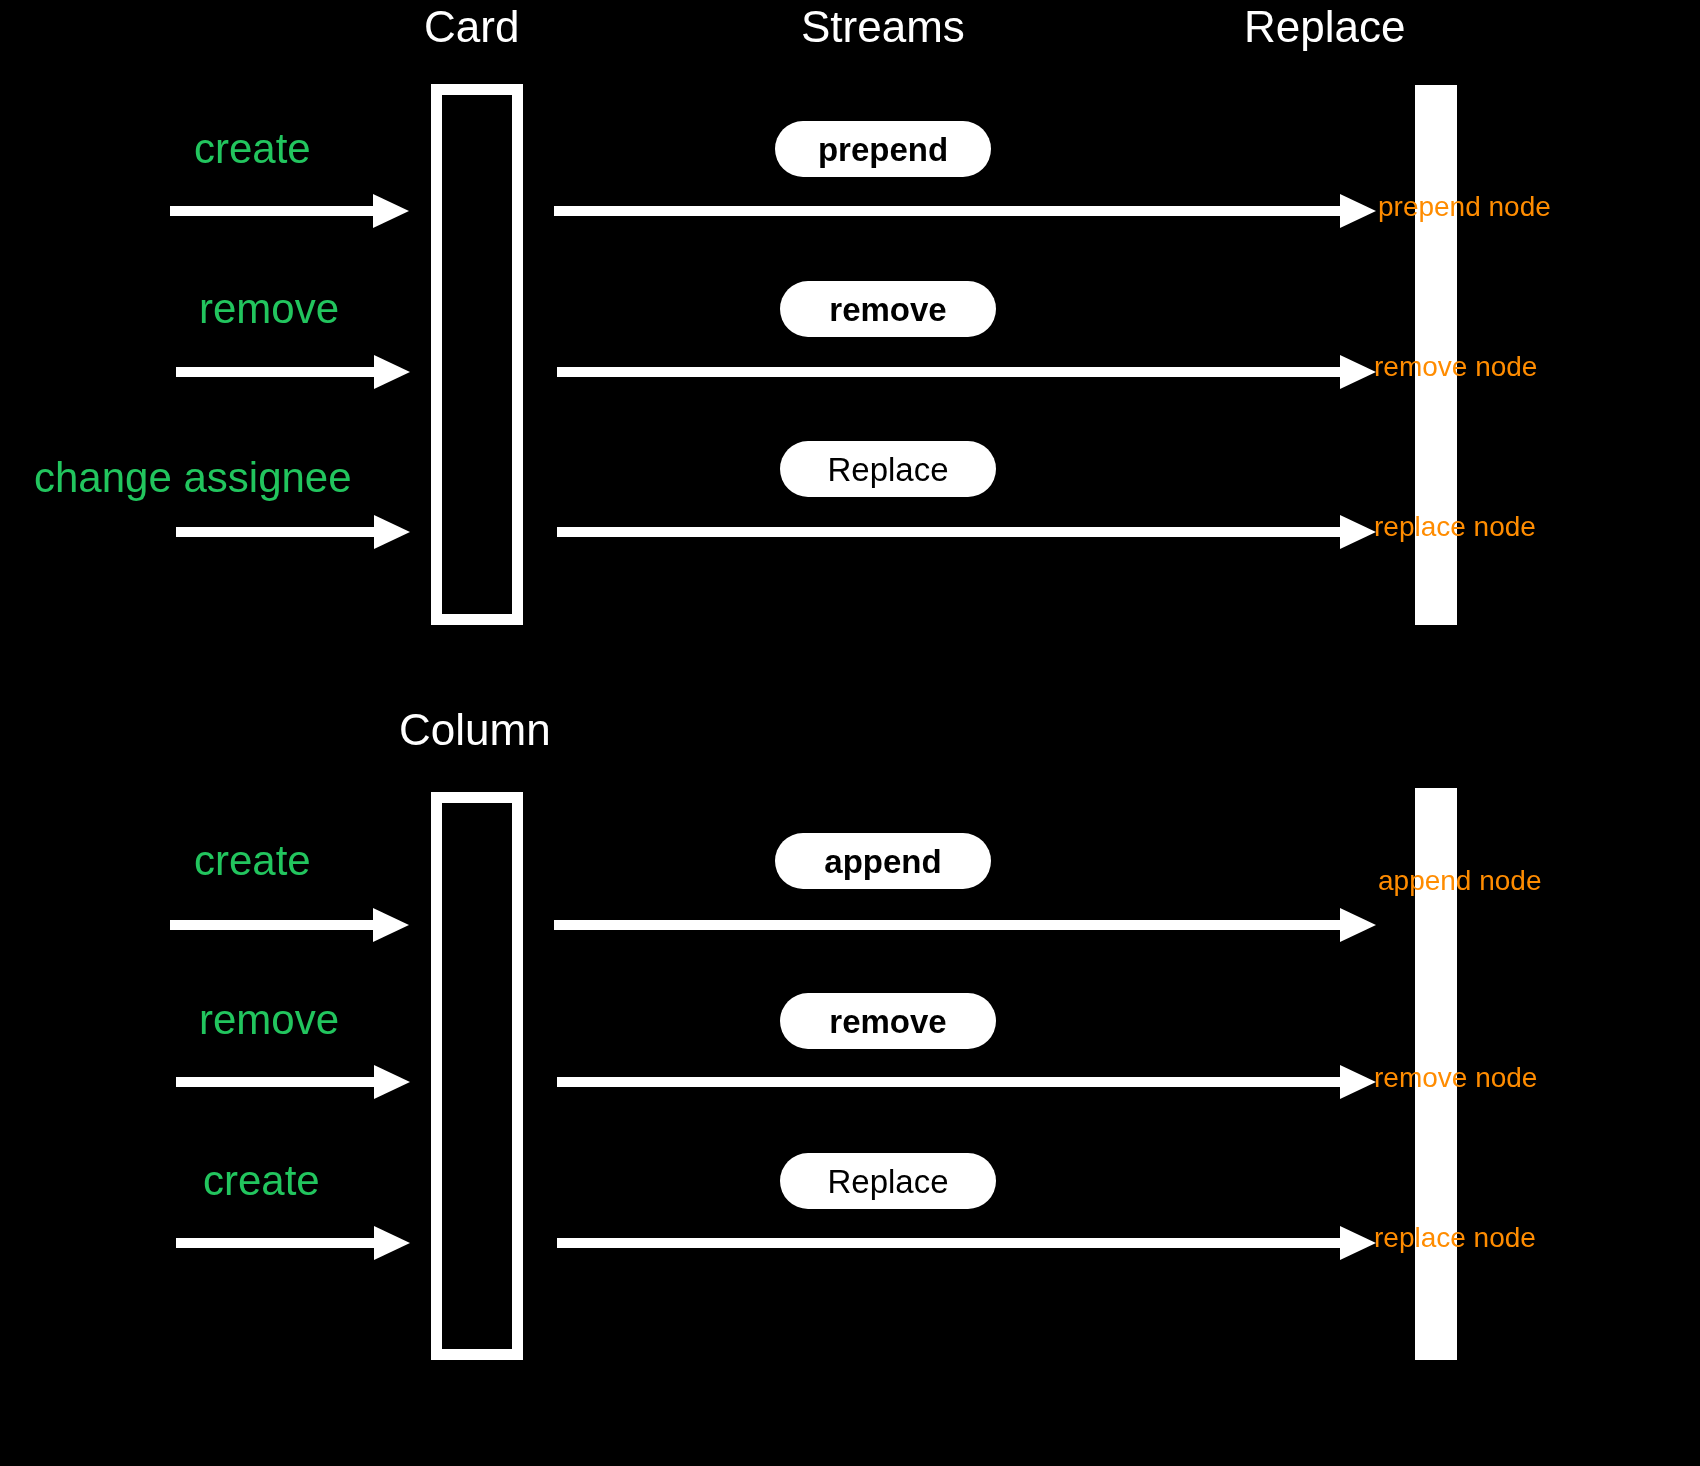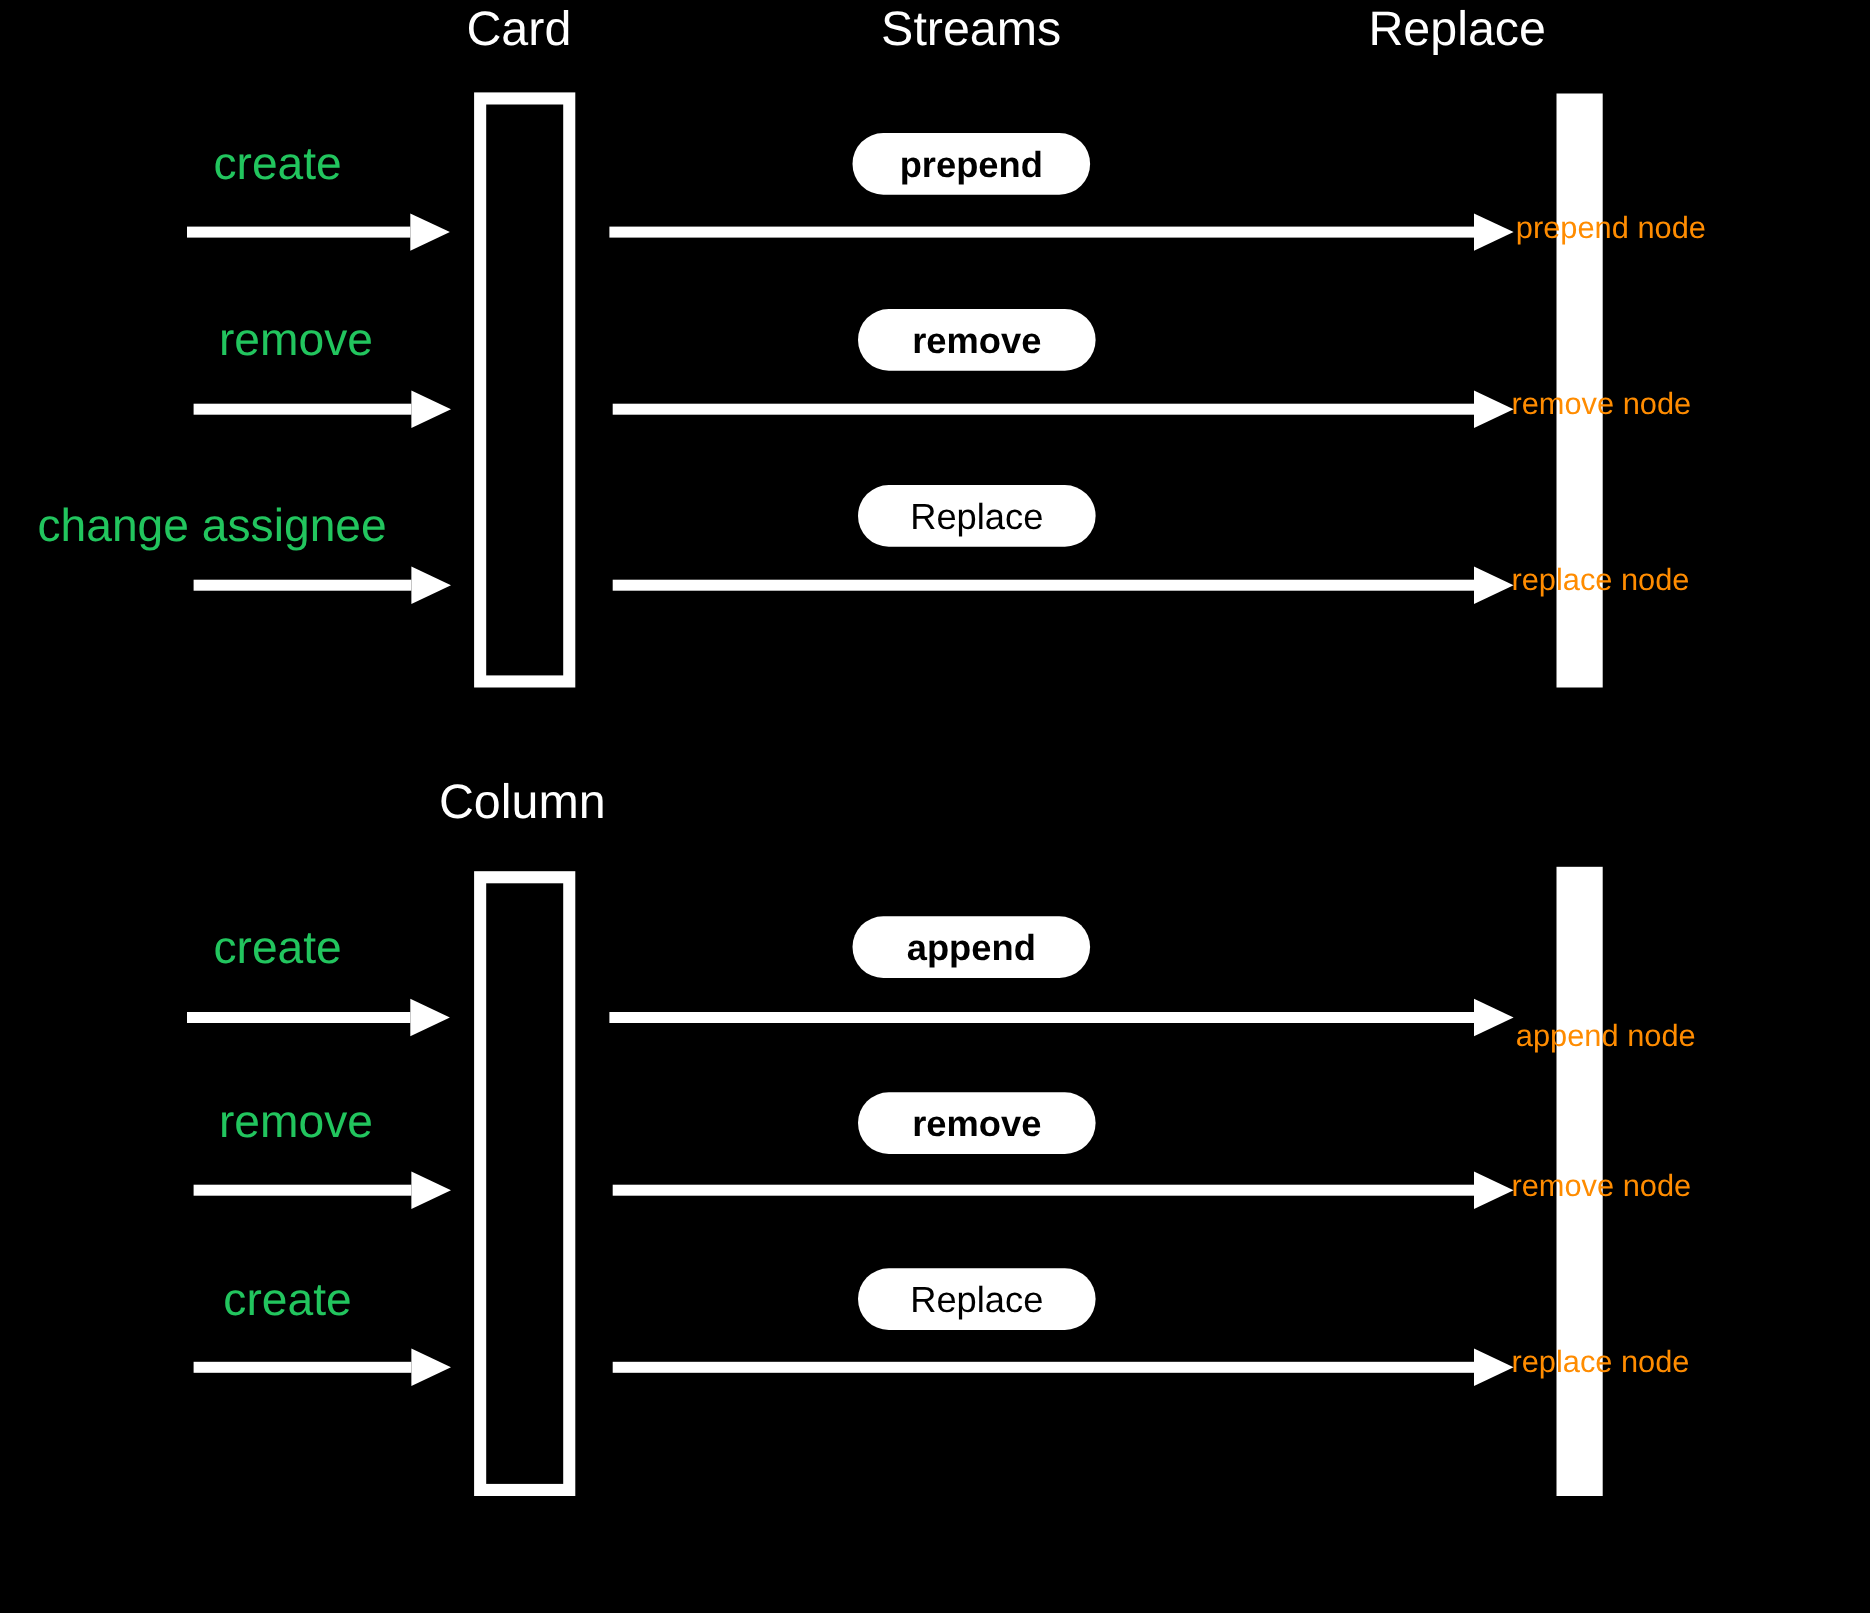--- a/index.html
+++ b/index.html
@@ -165,21 +165,21 @@
   <div class="action-label" style="left:171px; top:840px;">create</div>
   <div class="arrow" style="left:147px; top:908px; width:239px;">
     <div class="shaft" style="width:203px;"></div>
     <div class="head" style="left:203px;"></div>
   </div>
   <div class="pill bold" style="left:752px; top:833px; width:216px;">append</div>
   <div class="arrow" style="left:531px; top:908px; width:822px;">
     <div class="shaft" style="width:786px;"></div>
     <div class="head" style="left:786px;"></div>
   </div>
-  <div class="result-label" style="left:1355px; top:928px; color:#ff8c00;">append node</div>
+  <div class="result-label" style="left:1355px; top:867px; color:#ff8c00;">append node</div>
 
   <div class="action-label" style="left:176px; top:999px;">remove</div>
   <div class="arrow" style="left:153px; top:1065px; width:234px;">
     <div class="shaft" style="width:198px;"></div>
     <div class="head" style="left:198px;"></div>
   </div>
   <div class="pill bold" style="left:757px; top:993px; width:216px;">remove</div>
   <div class="arrow" style="left:534px; top:1065px; width:819px;">
     <div class="shaft" style="width:783px;"></div>
     <div class="head" style="left:783px;"></div>

